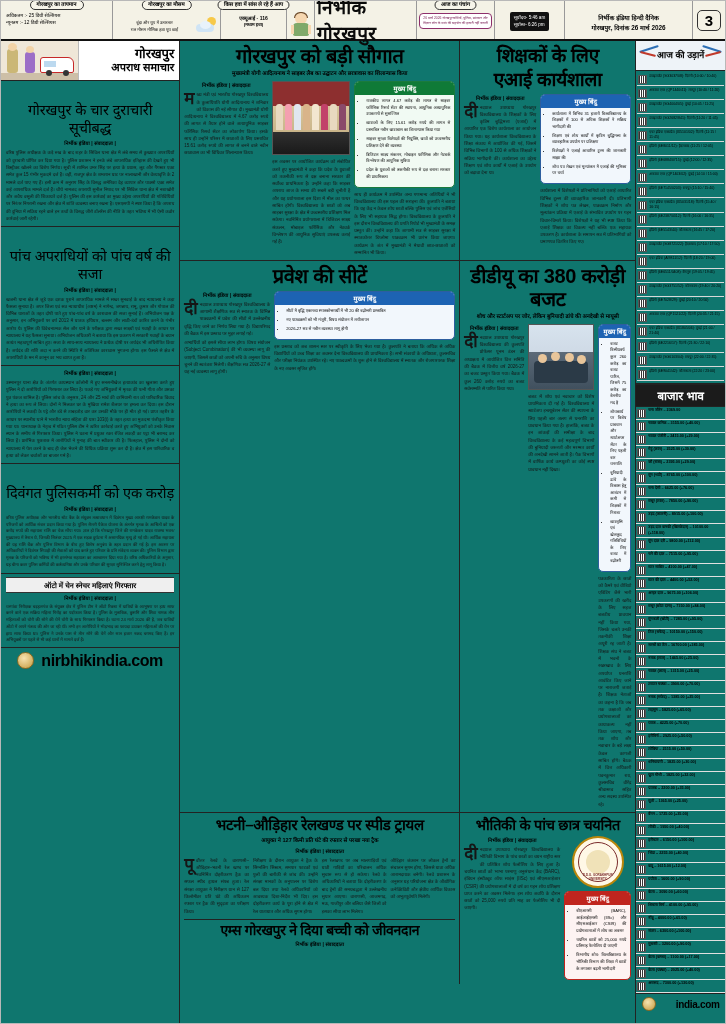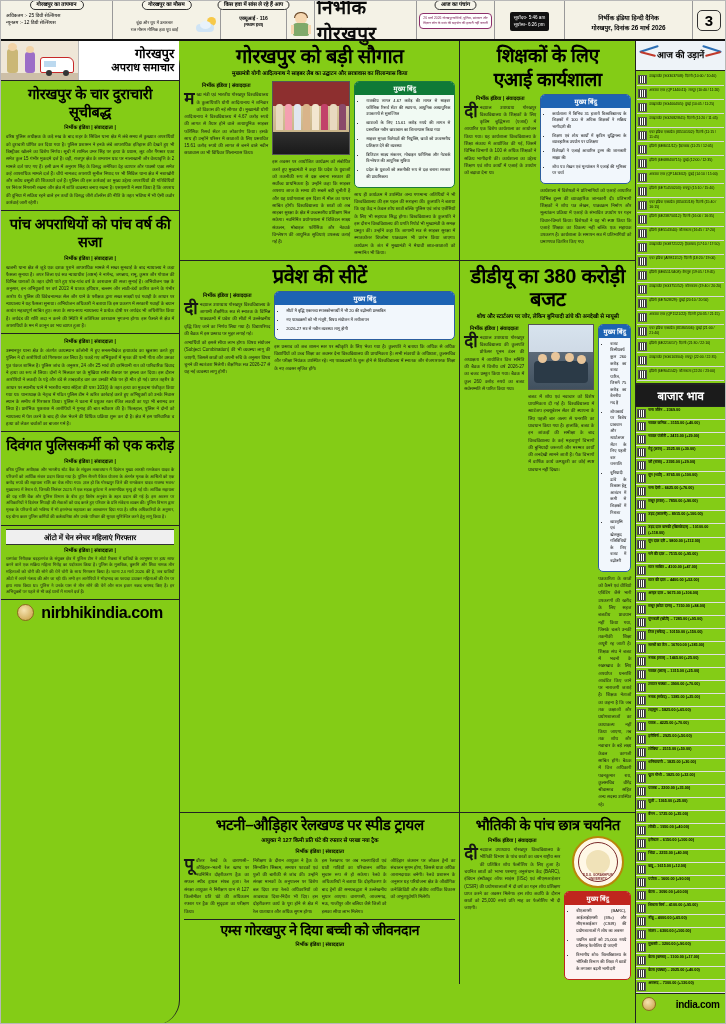--- a/index.html
+++ b/index.html
@@ -5,21 +5,21 @@
   * { box-sizing: border-box; }
   html, body {
     margin: 0; padding: 0;
     background: #ffffff;
     font-family: "Liberation Sans", "DejaVu Sans", sans-serif;
   }
   #page {
     position: relative;
     width: 726px;
     height: 1024px;
-    background: #84cc16;
+    background: #0f766e;
     overflow: hidden;
     border: 1px solid #b8b8b8;
   }
 
   
   .masthead {
     display: flex;
     height: 40px;
     border-bottom: 2px solid #111;
     background: #f4f2e6;
@@ -60,42 +60,42 @@
   .mh-sun { width: 70px; padding-top: 11px; display: flex; align-items: flex-start; justify-content: center; }
   .mh-sun .sbox { background: #111; color: #fff; font-size: 4.6px; line-height: 1.6; padding: 2px 4px; border-radius: 2px; white-space: nowrap; }
   .mh-pub { width: 128px; padding-top: 12px; text-align: center; }
   .mh-pub .l1 { font-size: 6.4px; font-weight: bold; line-height: 1.5; }
   .mh-pub .l2 { font-size: 6.4px; font-weight: bold; line-height: 1.5; }
   .mh-pageno { width: 32px; display: flex; align-items: center; justify-content: center; border-right: none; }
   .mh-pageno .bx { border: 1px solid #333; border-radius: 5px; padding: 1px 7px; font-size: 15px; font-weight: bold; }
 
   
   .content { display: flex; height: 984px; }
-  .col-left { width: 186px; border-right: 1.5px solid #222; border-radius: 25px; }
+  .col-left { width: 186px; border-right: 1.5px solid #222; }
   .col-main { flex: 1; border-right: 1.5px solid #222; }
   .col-right { width: 92px; }
 
   
   .crime-banner { display: flex; align-items: stretch; border-bottom: 1.5px solid #222; height: 40px; background: #fff; }
   .crime-art { width: 78px; position: relative; overflow: hidden; background: #efe7d8; border-right: 1px solid #bbb; }
   .crime-art .road { position: absolute; left: 0; bottom: 0; width: 100%; height: 7px; background: #cdbfa7; }
   .crime-art .van { position: absolute; right: 4px; bottom: 7px; width: 34px; height: 16px; background: #fff; border: 1.2px solid #c62828; border-radius: 3px 6px 2px 2px; }
   .crime-art .van:after { content:''; position:absolute; left:3px; top:3px; width:12px; height:6px; background:#bcd9ef; }
   .crime-art .wheel { position: absolute; bottom: 4px; width: 6px; height: 6px; border-radius: 50%; background: #333; }
   .crime-art .wheel.a { right: 9px; } .crime-art .wheel.b { right: 26px; }
   .crime-art .cop { position: absolute; left: 6px; bottom: 7px; width: 11px; height: 24px; background: #cbb776; border-radius: 3px; }
   .crime-art .cop:before { content:''; position:absolute; left:1px; top:-6px; width:9px; height:8px; border-radius:50%; background:#f2d3a7; }
   .crime-art .thief { position: absolute; left: 24px; bottom: 7px; width: 10px; height: 21px; background: #9c6ec7; border-radius: 3px; }
   .crime-art .thief:before { content:''; position:absolute; left:1px; top:-6px; width:8px; height:7px; border-radius:50%; background:#f2d3a7; }
   .crime-words { flex: 1; display: flex; flex-direction: column; justify-content: center; align-items: flex-end; padding-right: 5px; }
   .crime-words .w1 { font-size: 13px; font-weight: bold; line-height: 1.08; }
   .crime-words .w2 { font-size: 11px; font-weight: bold; line-height: 1.12; }
 
   .lart { border-bottom: 1.5px solid #222; padding: 3px 5px 4px; }
-  .lart h2 { margin: 2px 0 3px; font-size: 14.5px; font-weight: bold; text-align: center; line-height: 1.22; letter-spacing: -.1px; }
+  .lart h2 { margin: 18px 0 3px; font-size: 14.5px; font-weight: normal; text-align: center; line-height: 1.22; letter-spacing: -.1px; }
   .byline { text-align: center; font-size: 5px; font-weight: bold; margin: 1px 0 3px; letter-spacing: .1px; }
   .jtext { font-size: 4.5px; line-height: 1.62; text-align: justify; color: #151515; }
   .jtext.t6 { font-size: 4.2px; line-height: 1.6; }
 
   .subhead-bar { background:#efefef; border-top:1px solid #333; border-bottom:1px solid #333; text-align:center; font-size:7.2px; font-weight:bold; padding:2px 0; margin: 3px 0 2px; }
 
   .site-foot { display: flex; align-items: center; justify-content: center; gap: 7px; padding: 4px 0 5px; border-top: 1.5px solid #222; }
   .site-foot .logo { width: 17px; height: 17px; border-radius: 50%; background: radial-gradient(circle at 40% 35%, #f6e3b0, #c49a3e); border: 1px solid #8c6a22; }
   .site-foot .url { font-size: 16px; font-weight: bold; letter-spacing: -.4px; text-align: right; }
 

